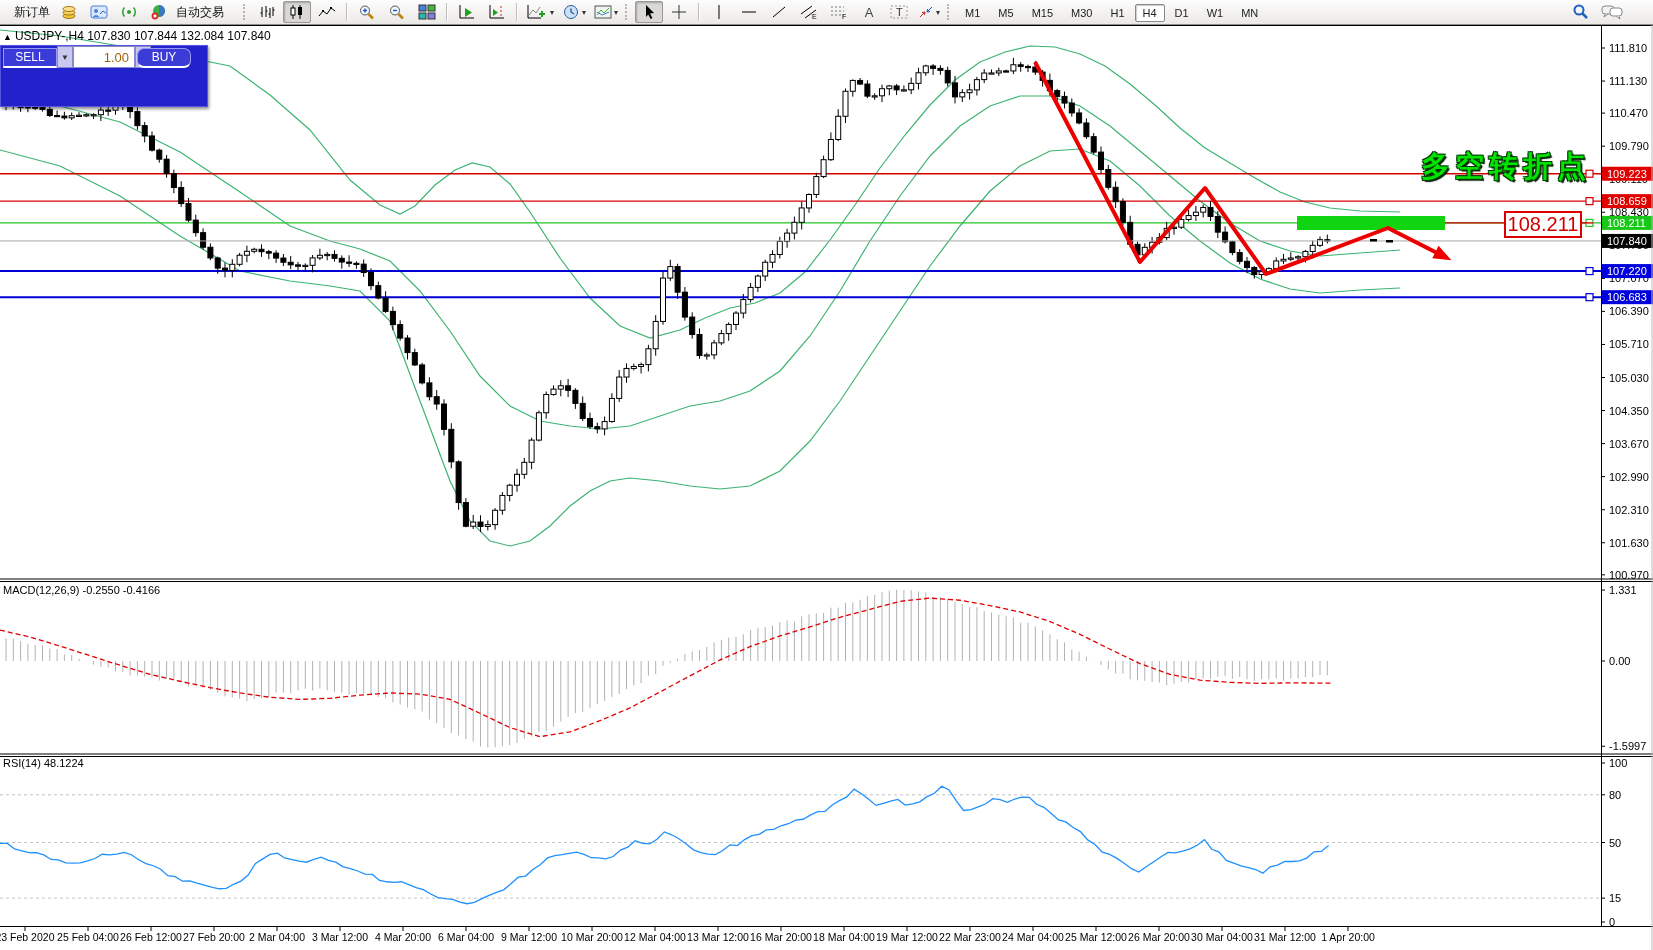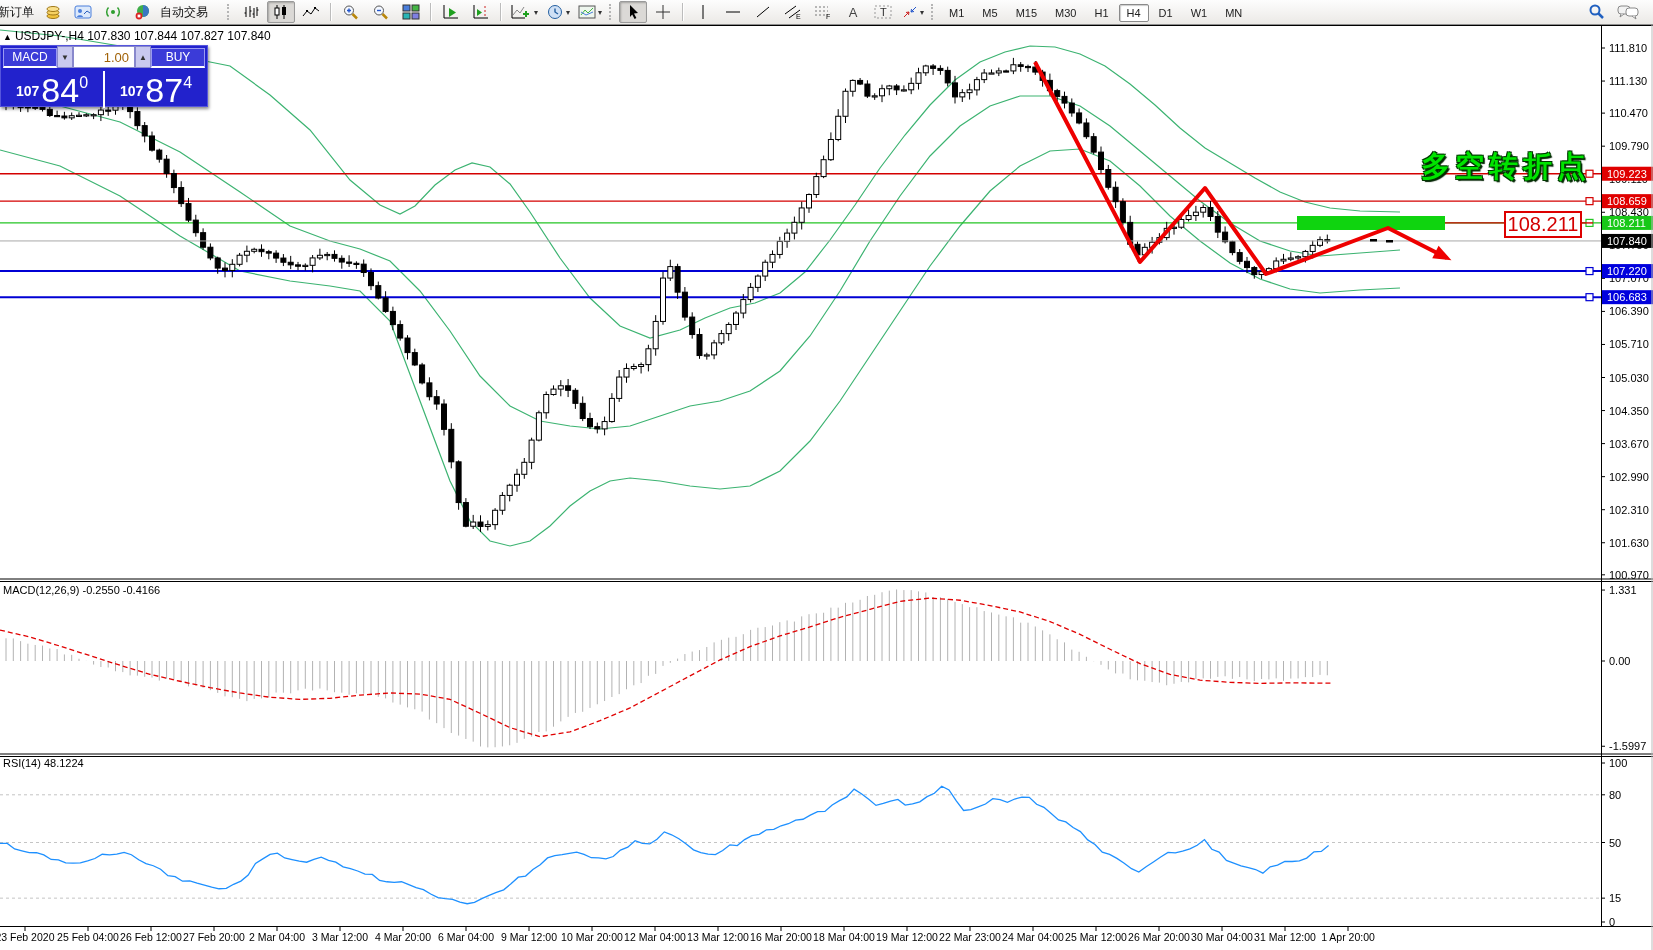--- a/index.html
+++ b/index.html
@@ -1,21 +1,21 @@
 <!DOCTYPE html>
 <html><head>
 <meta charset="utf-8">
 <style>
   html,body{margin:0;padding:0;}
   body{width:1653px;height:950px;overflow:hidden;background:#fff;position:relative;
        font-family:"Liberation Sans",sans-serif;}
   
   .toolbar{position:absolute;left:0;top:0;width:100%;height:25px;z-index:10;
     background:linear-gradient(#fdfdfd,#ebe9e6);border-bottom:1px solid #8e8e8e;
-    display:flex;align-items:center;padding:0 2px;box-sizing:border-box;white-space:nowrap;}
+    display:flex;align-items:center;padding:0 18px;box-sizing:border-box;white-space:nowrap;}
   .tbtn{height:20px;min-width:22px;display:inline-flex;align-items:center;justify-content:center;
     border:1px solid transparent;border-radius:2px;margin:0 1px;font-size:11px;color:#222;padding:0 2px;}
   .tbtn.pressed{background:#dbd9d6;border-color:#9a9a9a;box-shadow:inset 1px 1px 2px rgba(0,0,0,.25);}
   .sep{width:1px;height:18px;background:#bcbcbc;border-right:1px solid #fff;margin:0 4px;}
   .grip{width:4px;height:16px;margin:0 3px;border-left:2px dotted #b5b5b5;}
   .caret{font-size:8px;color:#333;margin-left:2px;}
   .neworder{font-size:12px;color:#111;margin-left:-7px;overflow:hidden;}
   .autotxt{font-size:12px;color:#111;margin:0 16px 0 2px;}
   .tf{padding:2px 7px;font-size:11px;color:#222;border:1px solid transparent;border-radius:2px;margin:0 1px;}
   .tf.active{background:#fff;border-color:#8a8a8a;box-shadow:inset 1px 1px 1px rgba(0,0,0,.2);}
@@ -32,21 +32,21 @@
     text-shadow:1px 1px 0 #003800,-1px -1px 0 #003800,1px -1px 0 #003800,-1px 1px 0 #003800,2px 2px 1px #002000;}
   .level-callout{position:absolute;left:1504px;top:211px;width:74px;height:23px;z-index:6;
     border:2px solid #dd0000;background:#fff;color:#d40000;font-size:20px;line-height:23px;text-align:center;}
   
   .trade-panel{position:absolute;left:0;top:45px;width:208px;height:62px;z-index:7;
     background:#2222cc;border:1px solid #5555dd;box-shadow:1px 2px 3px rgba(0,0,0,.45);box-sizing:border-box;}
   .tp-row1{position:absolute;left:0;top:0;width:100%;height:23px;}
   .tp-btn{position:absolute;top:2px;width:52px;height:17px;background:#3b3bd8;border:1px solid #9a9af2;
     border-bottom:2px solid #fff;color:#fff;font-size:12px;text-align:center;line-height:16px;}
   .tp-btn.sell{left:2px;}
-  .tp-btn.buy{right:2px;}
+  .tp-btn.buy{right:16px;border-radius:7px;}
   .tp-vol{position:absolute;left:56px;top:0;height:22px;display:flex;}
   .tp-step{width:16px;height:22px;background:#c9c9ef;border:1px solid #8888cc;color:#333;
     font-size:8px;display:flex;align-items:center;justify-content:center;box-sizing:border-box;}
   .tp-volval{width:62px;height:22px;background:#fff;color:#a16207;font-size:13px;text-align:right;
     line-height:22px;padding-right:5px;box-sizing:border-box;border:1px solid #8888cc;}
   .tp-row2{position:absolute;left:0;top:23px;width:100%;height:39px;display:flex;}
   .tp-price{width:103px;color:#fff;text-align:center;padding-top:2px;box-sizing:border-box;}
   .tp-div{width:2px;background:#fff;margin-top:2px;}
   .tp-small{font-size:14px;font-weight:bold;vertical-align:6px;margin-right:2px;}
   .tp-big{font-size:34px;}
@@ -954,35 +954,30 @@
       <line x1="0" y1="579" x2="1653" y2="579" stroke="#000" stroke-width="1"></line>
       <line x1="0" y1="581.5" x2="1653" y2="581.5" stroke="#000" stroke-width="1"></line>
       <line x1="0" y1="754" x2="1653" y2="754" stroke="#000" stroke-width="1"></line>
       <line x1="0" y1="756.5" x2="1653" y2="756.5" stroke="#000" stroke-width="1"></line>
       <line x1="0" y1="926.5" x2="1653" y2="926.5" stroke="#000" stroke-width="1"></line>
       <line x1="1601.5" y1="25" x2="1601.5" y2="926" stroke="#000"></line>
       <line x1="1652" y1="0" x2="1652" y2="950" stroke="#bbb"></line>
     </g>
   </svg>
 
-<div class="symbol-title"><span class="tri">▲</span><span>USDJPY-,H4  107.830 107.844 107.827 107.840</span></div>
+<div class="symbol-title"><span class="tri">▲</span><span>USDJPY-,H4  107.830 107.844 132.084 107.840</span></div>
 
 <div class="trade-panel">
   <div class="tp-row1">
-    <div class="tp-btn sell">MACD</div>
+    <div class="tp-btn sell">SELL</div>
     <div class="tp-vol">
       <div class="tp-step">▼</div>
       <div class="tp-volval">1.00</div>
       <div class="tp-step">▲</div>
     </div>
     <div class="tp-btn buy">BUY</div>
-  </div>
-  <div class="tp-row2">
-    <div class="tp-price"><span class="tp-small">107</span><span class="tp-big">84</span><span class="tp-sup">0</span></div>
-    <div class="tp-div"></div>
-    <div class="tp-price"><span class="tp-small">107</span><span class="tp-big">87</span><span class="tp-sup">4</span></div>
   </div>
 </div>
 
 <div class="ind-label" id="macd-label">MACD(12,26,9) -0.2550 -0.4166</div>
 <div class="ind-label" id="rsi-label">RSI(14) 48.1224</div>
 <div class="turning-point">多空转折点</div>
 <div class="level-callout">108.211</div>
 
 </body></html>

